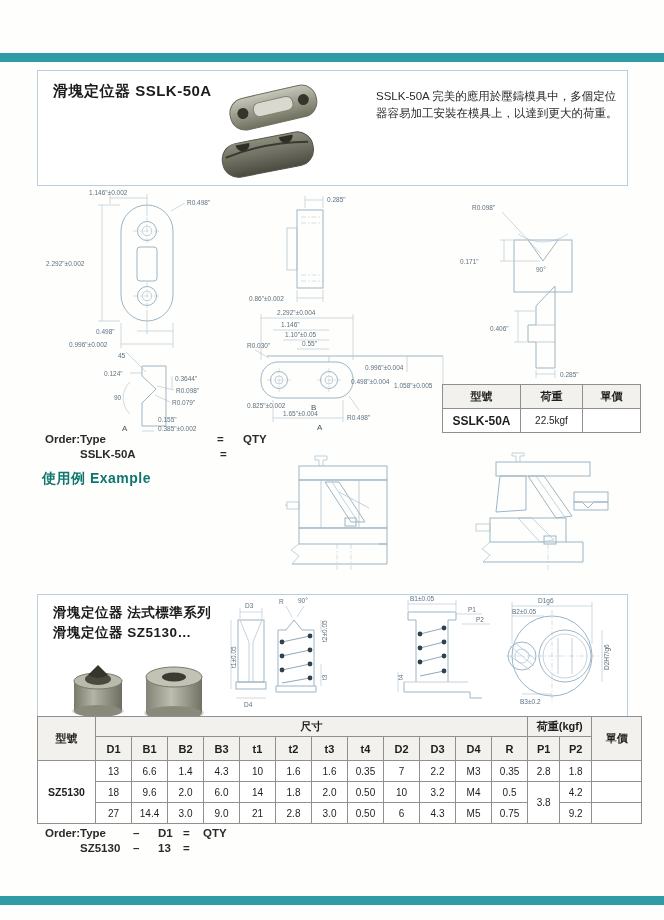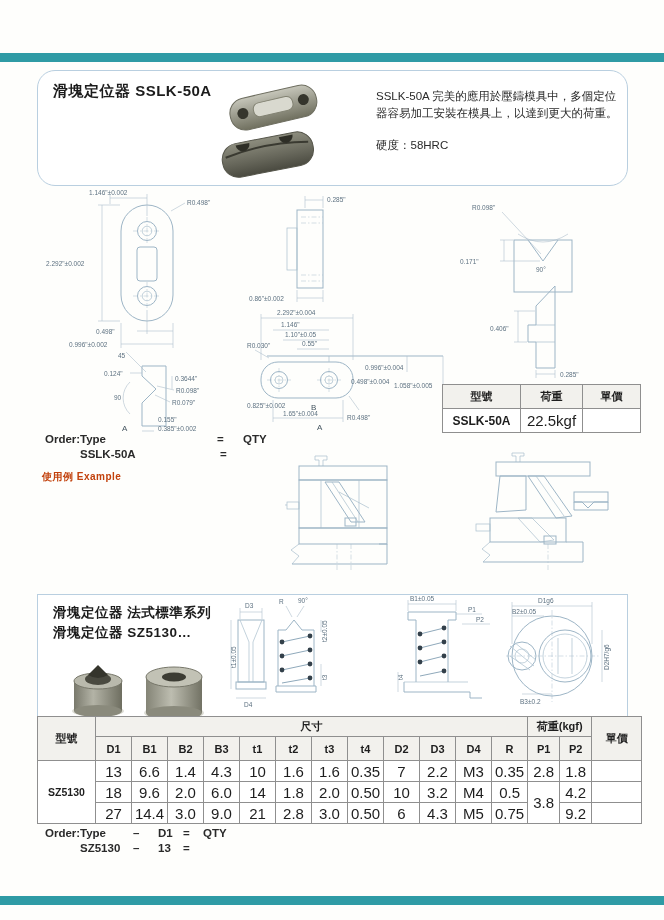--- a/index.html
+++ b/index.html
@@ -4,52 +4,52 @@
 <style>
   html,body{margin:0;padding:0;background:#ffffff;}
   #page{position:relative;width:664px;height:920px;background:#fefefc;overflow:hidden;
         font-family:"Liberation Sans","DejaVu Sans",sans-serif;color:#333;}
   .abs{position:absolute;}
   .bar{position:absolute;left:0;width:664px;height:9px;background:#2f9ba5;}
   .pbox{position:absolute;left:37px;width:589px;background:#fff;border:1px solid #b9cfe0;}
   .ptitle{position:absolute;font-weight:bold;font-size:15px;color:#1c1c1c;letter-spacing:.5px;}
   .ptitle2{position:absolute;font-weight:bold;font-size:13.5px;color:#1c1c1c;line-height:1.45;letter-spacing:.5px;}
   .desc{position:absolute;font-size:11.5px;line-height:1.5;color:#2a2a2a;}
-  .desc p{margin:0 0 14px 0;}
+  .desc p{margin:0 0 24px 0;}
   .ordr{position:absolute;font-size:11.5px;color:#2a2a2a;height:32px;width:300px;}
   .ordr span{position:absolute;white-space:nowrap;font-weight:bold;}
-  .exhead{position:absolute;font-weight:bold;font-size:10px;color:#c2410c;letter-spacing:.5px;}
+  .exhead{position:absolute;font-weight:bold;font-size:14px;color:#0f766e;letter-spacing:.5px;}
   
   svg text{font-family:"Liberation Sans","DejaVu Sans",sans-serif;}
   .ln{fill:none;stroke:#9db5c6;stroke-width:1;}
   .lt{fill:none;stroke:#a9bfcd;stroke-width:.7;}
   .cl{fill:none;stroke:#a9bfcd;stroke-width:.5;stroke-dasharray:5 2 1.5 2;}
   .dim{fill:none;stroke:#aebfcc;stroke-width:.6;}
   .dt{fill:#5d7181;font-size:6.5px;}
   .dl{fill:#44545f;font-size:8px;}
   .spr{fill:none;stroke:#8fa9bb;stroke-width:1;}
   .dot{fill:#33404a;stroke:none;}
   
   table{border-collapse:collapse;table-layout:fixed;}
   th,td{border:1px solid #8f8f8f;text-align:center;vertical-align:middle;padding:0;overflow:hidden;}
   th{background:#f2f1ed;font-weight:bold;font-size:11px;color:#1e1e1e;}
-  td{font-size:15px;color:#1e1e1e;background:#fff;}
+  td{font-size:10px;color:#1e1e1e;background:#fff;}
   #t1{position:absolute;left:442px;top:384px;width:198px;}
   #t1 td.model{font-weight:bold;font-size:12px;}
   #t1 tr{height:24px;}
   #t2{position:absolute;left:37px;top:716px;width:604px;}
   #t2 td.model{font-weight:bold;font-size:10.5px;}
 </style>
 </head>
 <body>
 <div id="page">
 
 <div class="bar" style="top:53px;"></div>
 
-<div class="pbox" style="top:70px;height:114px;border-radius:18px;">
+<div class="pbox" style="top:70px;height:114px;">
   <div class="ptitle" style="left:15px;top:11px;">滑塊定位器 SSLK-50A</div>
 
   <svg class="abs" style="left:178px;top:4px;" width="118" height="106" viewBox="0 0 118 106">
     <defs>
       <linearGradient id="met1" x1="0" y1="0" x2="0" y2="1">
         <stop offset="0" stop-color="#c6c6ba"></stop>
             <stop offset=".5" stop-color="#9a9a8c"></stop>
             <stop offset="1" stop-color="#70705f"></stop>
       </linearGradient>
       <linearGradient id="met2" x1="0" y1="0" x2="0" y2="1">
@@ -67,21 +67,20 @@
     <g transform="rotate(-11 55 80)">
       <rect x="6" y="62" width="92" height="34" rx="16" fill="url(#met2)" stroke="#55554a" stroke-width="1"></rect>
       <path d="M10 74 Q52 66 94 74" fill="none" stroke="#3a3a31" stroke-width="2"></path>
       <path d="M22 64 a7 7 0 0 0 14 0" fill="#2e2e26"></path>
       <path d="M66 64 a7 7 0 0 0 14 0" fill="#2e2e26"></path>
     </g>
   </svg>
 
   <div class="desc" style="left:338px;top:17px;width:245px;">
     <p>SSLK-50A 完美的應用於壓鑄模具中，多個定位器容易加工安裝在模具上，以達到更大的荷重。</p>
-    <div>硬度：58HRC</div>
   </div>
 </div>
 
 <svg class="abs" style="left:42px;top:190px;" width="205" height="242" viewBox="0 0 205 242">
   <g>
     <rect x="79" y="15" width="52" height="116" rx="26" class="ln"></rect>
     <circle cx="105" cy="41" r="9.5" class="ln"></circle>
         <circle cx="105" cy="41" r="4.8" class="lt"></circle>
     <circle cx="105" cy="106" r="9.5" class="ln"></circle>
         <circle cx="105" cy="106" r="4.8" class="lt"></circle>

